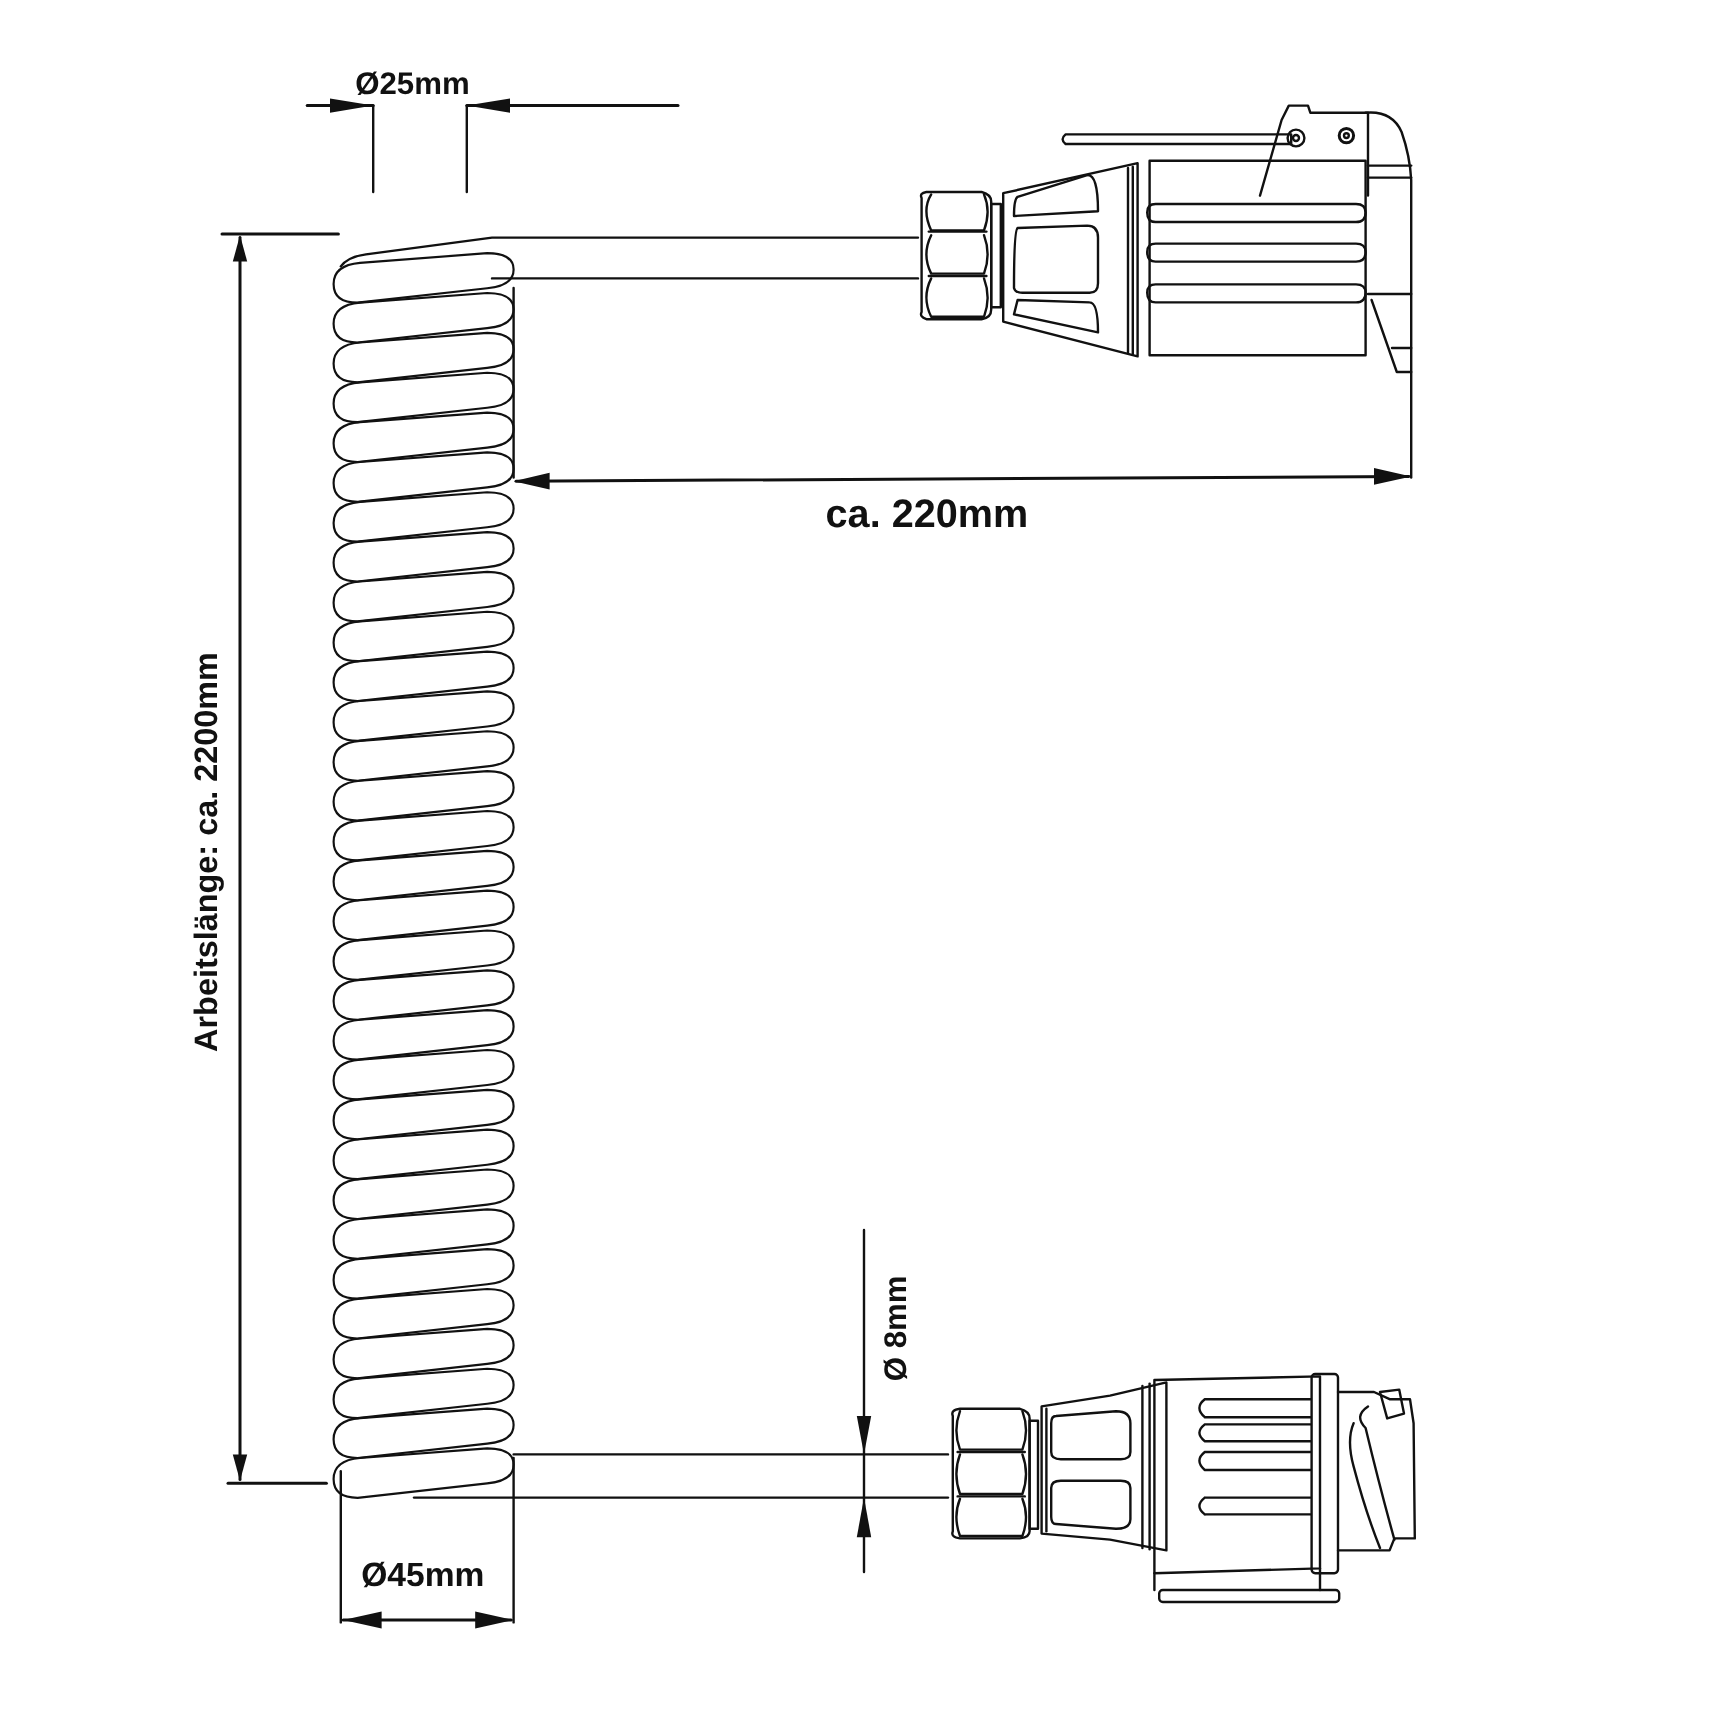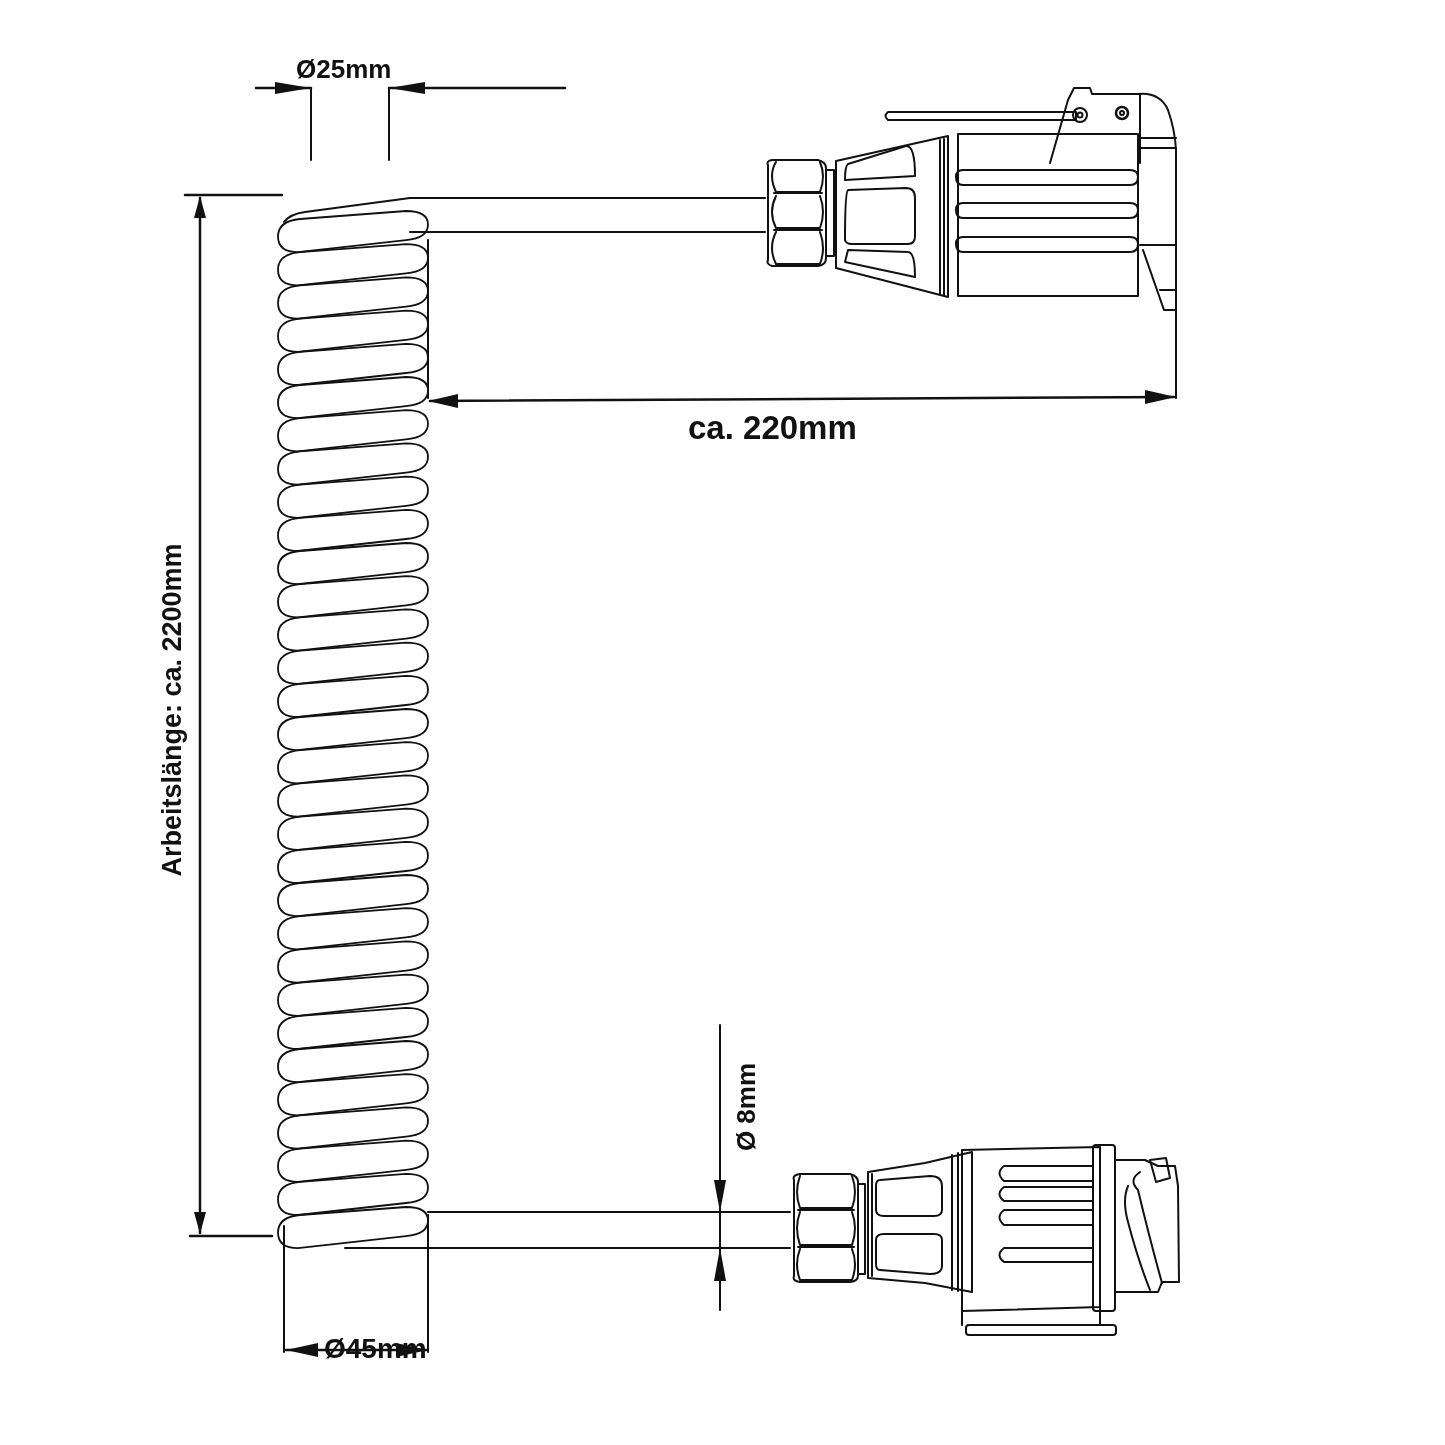--- a/index.html
+++ b/index.html
@@ -1,21 +1,21 @@
 <!DOCTYPE html>
 <html><head>
 <meta charset="utf-8">
 <style>
   html,body{margin:0;padding:0;background:#ffffff;}
   #stage{position:relative;width:1341px;height:1445px;background:#ffffff;overflow:hidden;}
   svg{position:absolute;left:0;top:0;}
   .dim-label{position:absolute;font-family:"Liberation Sans",sans-serif;font-weight:bold;color:#111111;white-space:nowrap;line-height:1;}
   #lbl-d25{left:296px;top:56px;font-size:26px;}
   #lbl-220{left:688px;top:411px;font-size:33px;}
-  #lbl-d45{left:301px;top:1335px;font-size:28px;margin-left:23px;}
+  #lbl-d45{left:301px;top:1299px;font-size:28px;}
   #lbl-len{left:172px;top:710px;font-size:27px;transform:translate(-50%,-50%) rotate(-90deg);transform-origin:center;}
   #lbl-d8{left:746px;top:1107px;font-size:26px;transform:translate(-50%,-50%) rotate(-90deg);transform-origin:center;}
 </style>
 </head>
 <body>
 
 <div id="stage">
 
   <svg id="drawing" width="1445" height="1445" viewBox="0 0 1445 1445" fill="none" stroke="#111111" stroke-width="2" stroke-linecap="round" stroke-linejoin="round">
     <defs>

